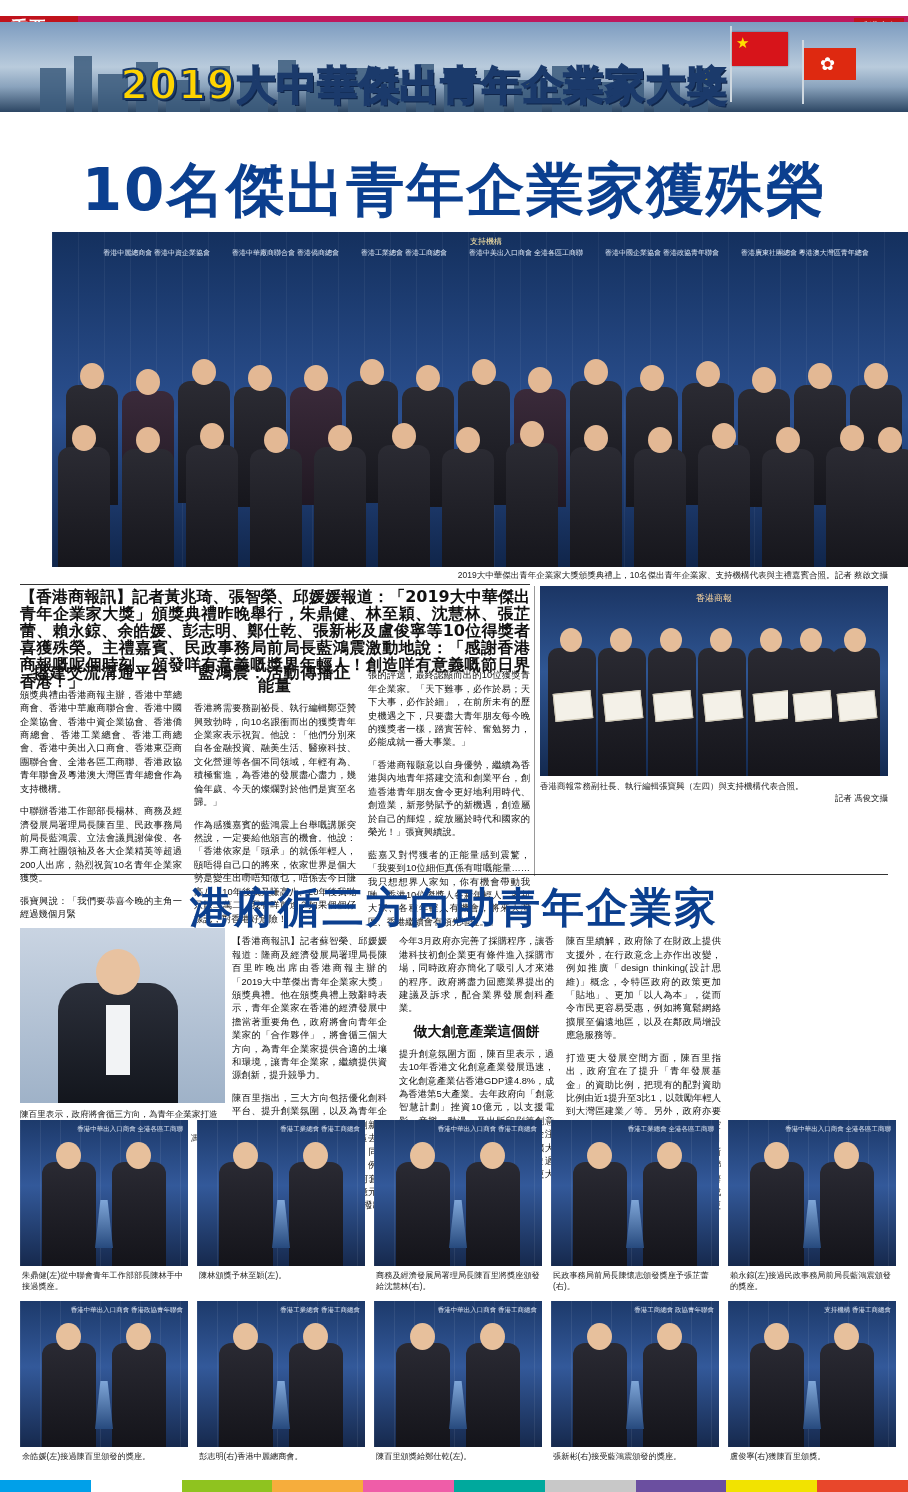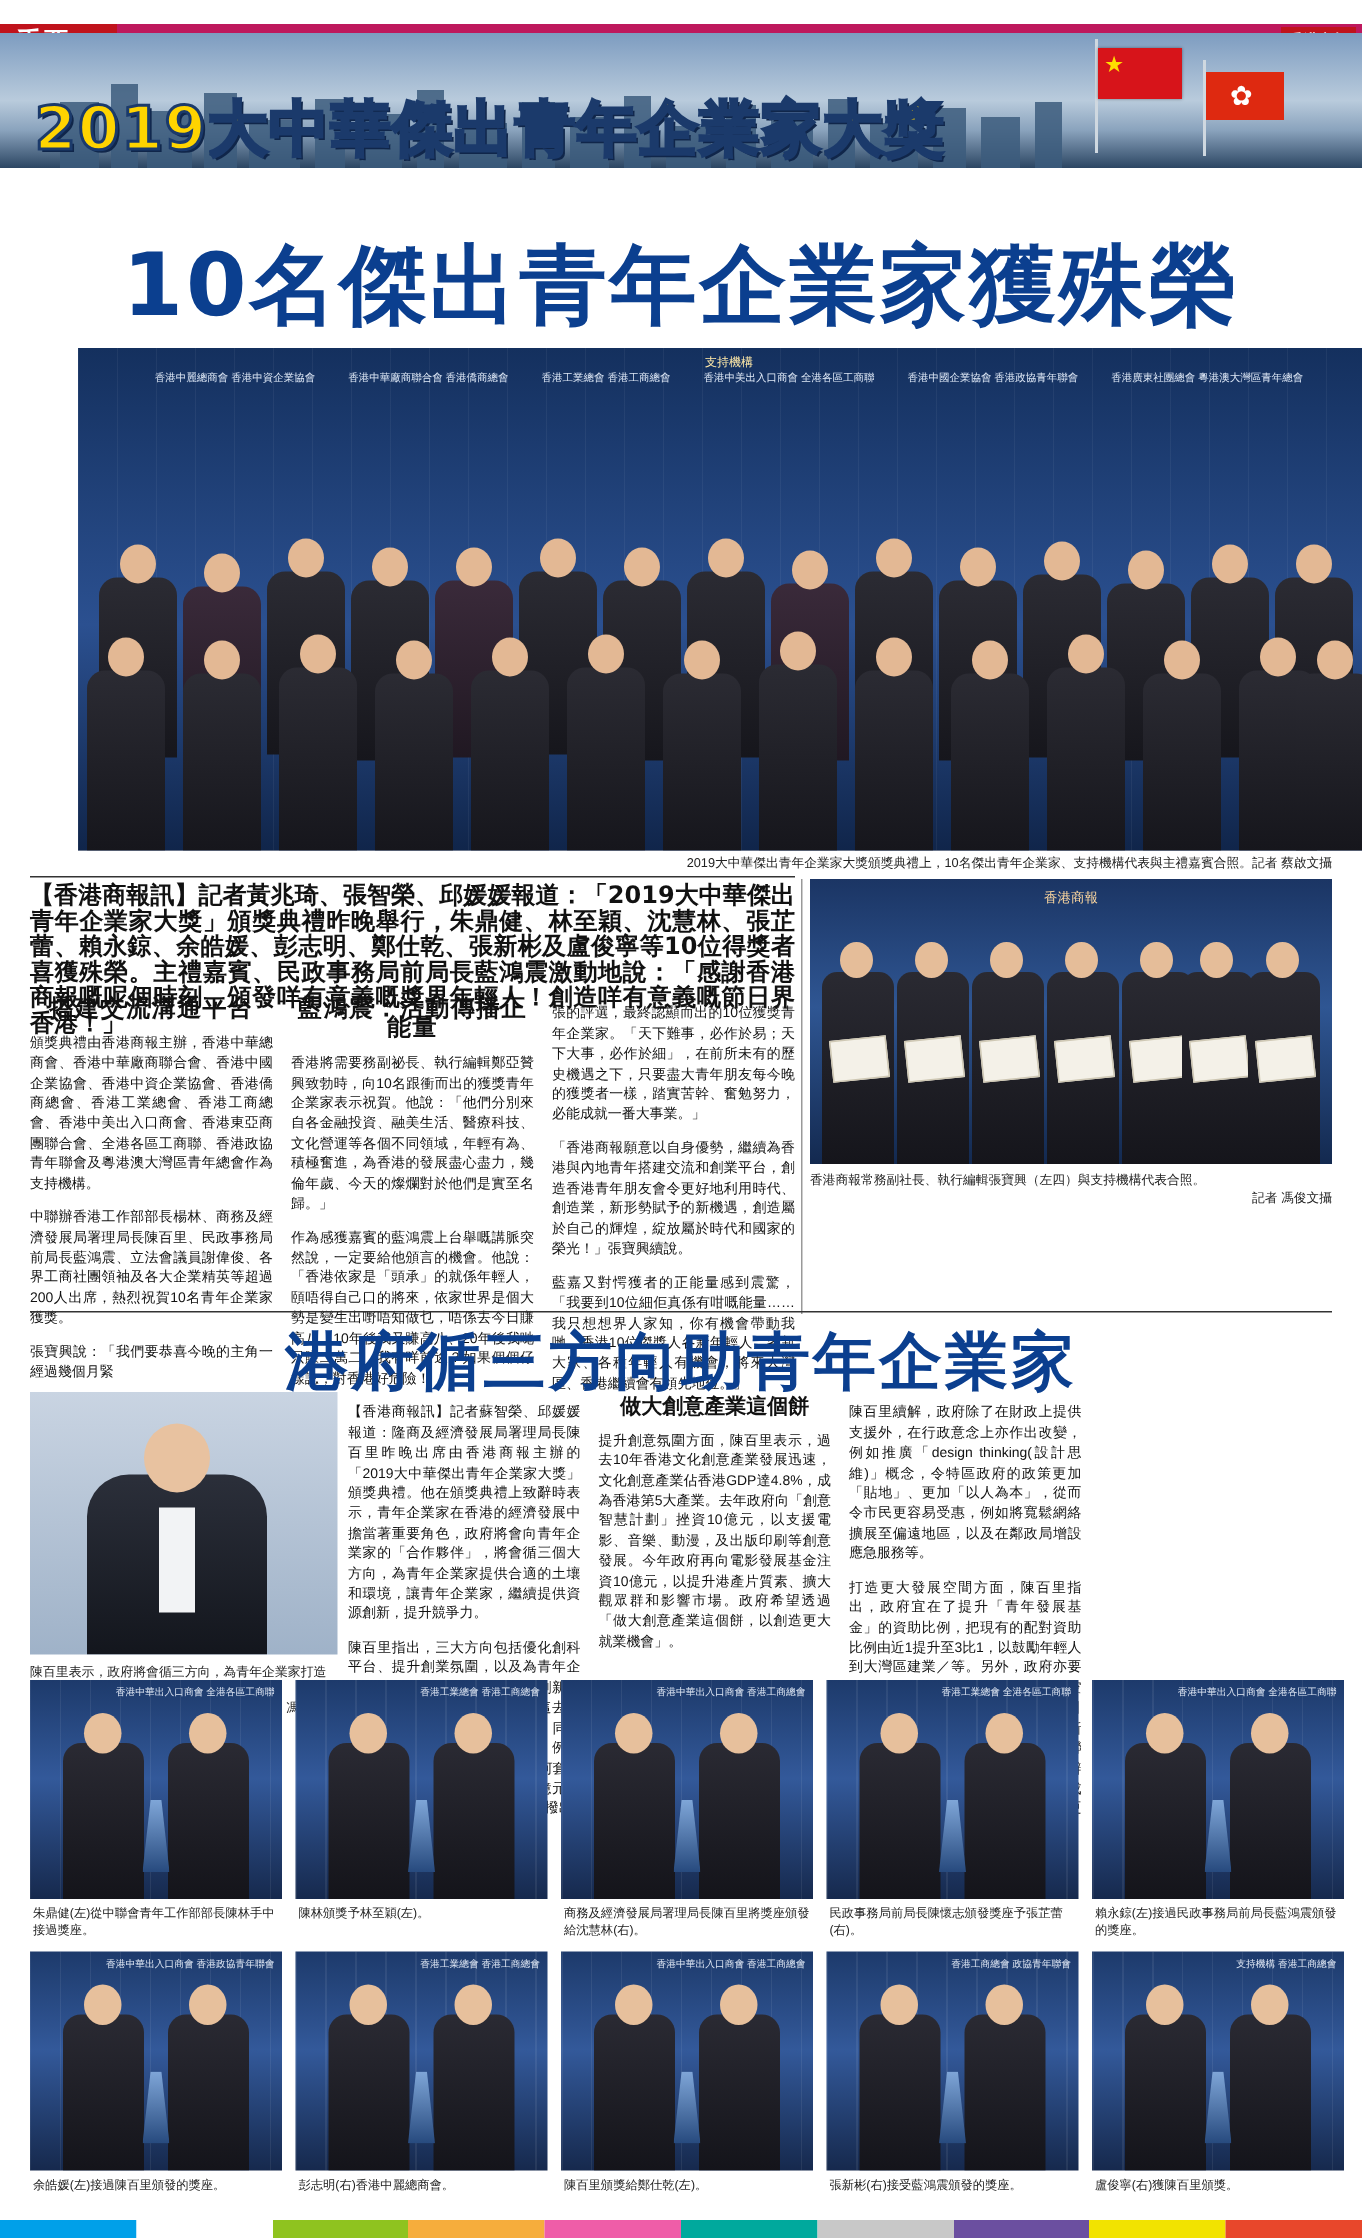--- a/index.html
+++ b/index.html
@@ -95,29 +95,29 @@
     position: absolute; top: 26px; right: 52px;
     width: 52px; height: 32px; background: #de2910;
   }
   .flag-hk::before {
     content: "✿"; color: #fff; font-size: 18px;
     position: absolute; left: 16px; top: 5px;
   }
   .hero-title {
     position: absolute;
     top: 36px; left: 0; width: 848px;
+    text-align: center;
     font-size: 40px;
     font-weight: bold;
     color: #ffd400;
     -webkit-text-stroke: 2px #1b3a6b;
     text-shadow: 2px 2px 0 #10264a;
     letter-spacing: 1px;
     font-family: "DejaVu Sans", sans-serif;
     white-space: nowrap;
-    padding-left: 23px;
   }
 
   
   .kicker {
     position: absolute;
     top: 118px; left: 0; width: 908px;
     text-align: center;
     font-size: 30px;
     font-weight: bold;
     color: #111;
@@ -490,20 +490,21 @@
     <span>陳百里表示，政府將會循三方向，為青年企業家打造合適平台，提升企業的質素。</span>
     <span class="cr">記者 馮駿文攝</span>
   </div>
 
   <div class="cols2">
     <div class="col2">
       <p>【香港商報訊】記者蘇智榮、邱媛媛報道：隆商及經濟發展局署理局長陳百里昨晚出席由香港商報主辦的「2019大中華傑出青年企業家大獎」頒獎典禮。他在頒獎典禮上致辭時表示，青年企業家在香港的經濟發展中擔當著重要角色，政府將會向青年企業家的「合作夥伴」，將會循三個大方向，為青年企業家提供合適的土壤和環境，讓青年企業家，繼續提供資源創新，提升競爭力。</p>
       <p>陳百里指出，三大方向包括優化創科平台、提升創業氛圍，以及為青年企業家打造更大發展空間。優化創新平台方面，陳百里指出，政府在這去幾年投放近100億元開展創科基礎，同時大規模投放資源培養科技人才。例如近年政府宣布投放200億元建設河套深圳港創新及科技園，又撥出20億元成立政府對等風險投資基金，以及撥出1億元發展電競市場等。另外，</p>
     </div>
     <div class="col2">
+      <p>今年3月政府亦完善了採購程序，讓香港科技初創企業更有條件進入採購市場，同時政府亦簡化了吸引人才來港的程序。政府將盡力回應業界提出的建議及訴求，配合業界發展創科產業。</p>
       <div class="h">做大創意產業這個餅</div>
       <p>提升創意氛圍方面，陳百里表示，過去10年香港文化創意產業發展迅速，文化創意產業佔香港GDP達4.8%，成為香港第5大產業。去年政府向「創意智慧計劃」挫資10億元，以支援電影、音樂、動漫，及出版印刷等創意發展。今年政府再向電影發展基金注資10億元，以提升港產片質素、擴大觀眾群和影響市場。政府希望透過「做大創意產業這個餅，以創造更大就業機會」。</p>
     </div>
     <div class="col2">
       <p>陳百里續解，政府除了在財政上提供支援外，在行政意念上亦作出改變，例如推廣「design thinking(設計思維)」概念，令特區政府的政策更加「貼地」、更加「以人為本」，從而令市民更容易受惠，例如將寬鬆網絡擴展至偏遠地區，以及在鄰政局增設應急服務等。</p>
       <p>打造更大發展空間方面，陳百里指出，政府宜在了提升「青年發展基金」的資助比例，把現有的配對資助比例由近1提升至3比1，以鼓勵年輕人到大灣區建業／等。另外，政府亦要權亮地產商合作，打造共用工作空間、邀造提供低於市價的服位，俾引年輕人起步。同時政府亦要協助創新企業拓展全球市場，透過展商群體聯繫打合作意欲，以及讓大鉅外經貿辦聯絡等，讓初創企業的產品和服務成熟之後，能以更低的准入門檻，及更優惠的准入條件拓展海外市場。</p>
     </div>
   </div>
 
   <div class="grid">

